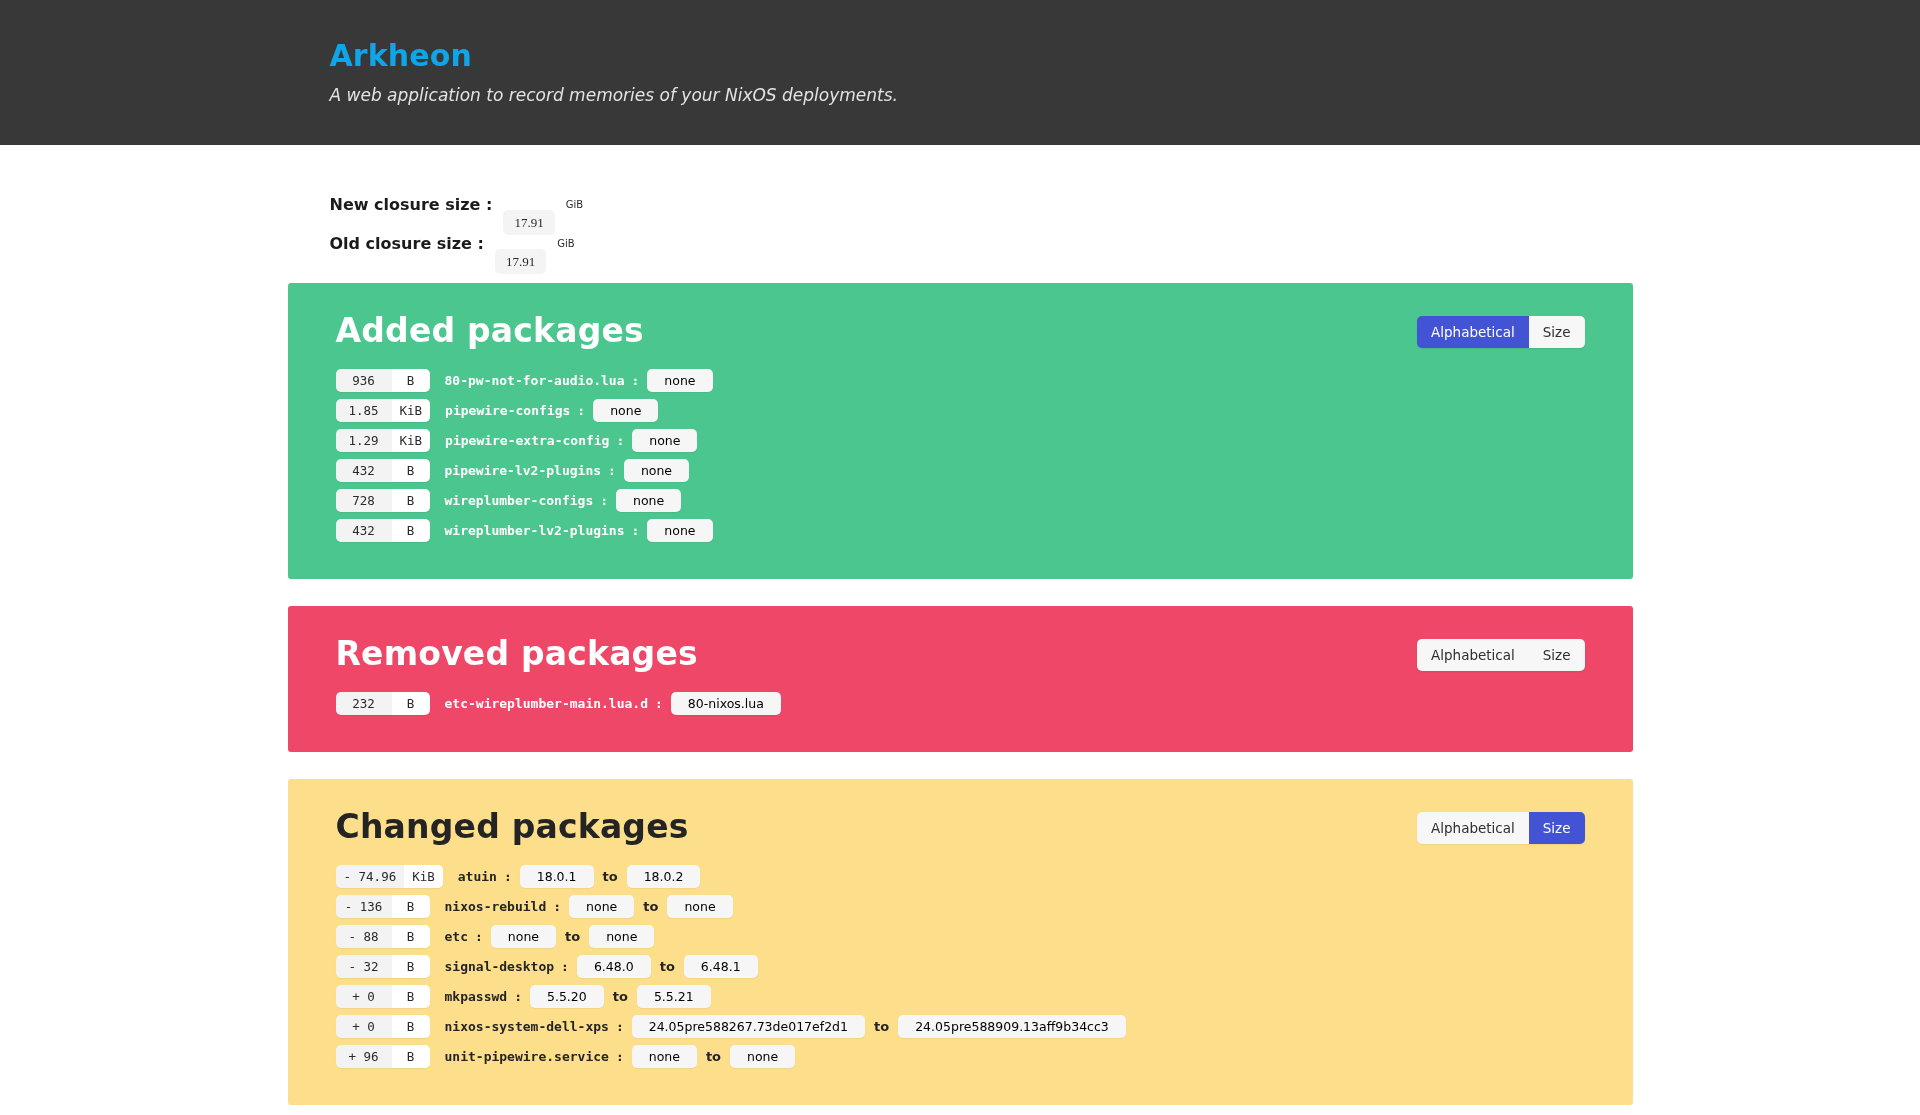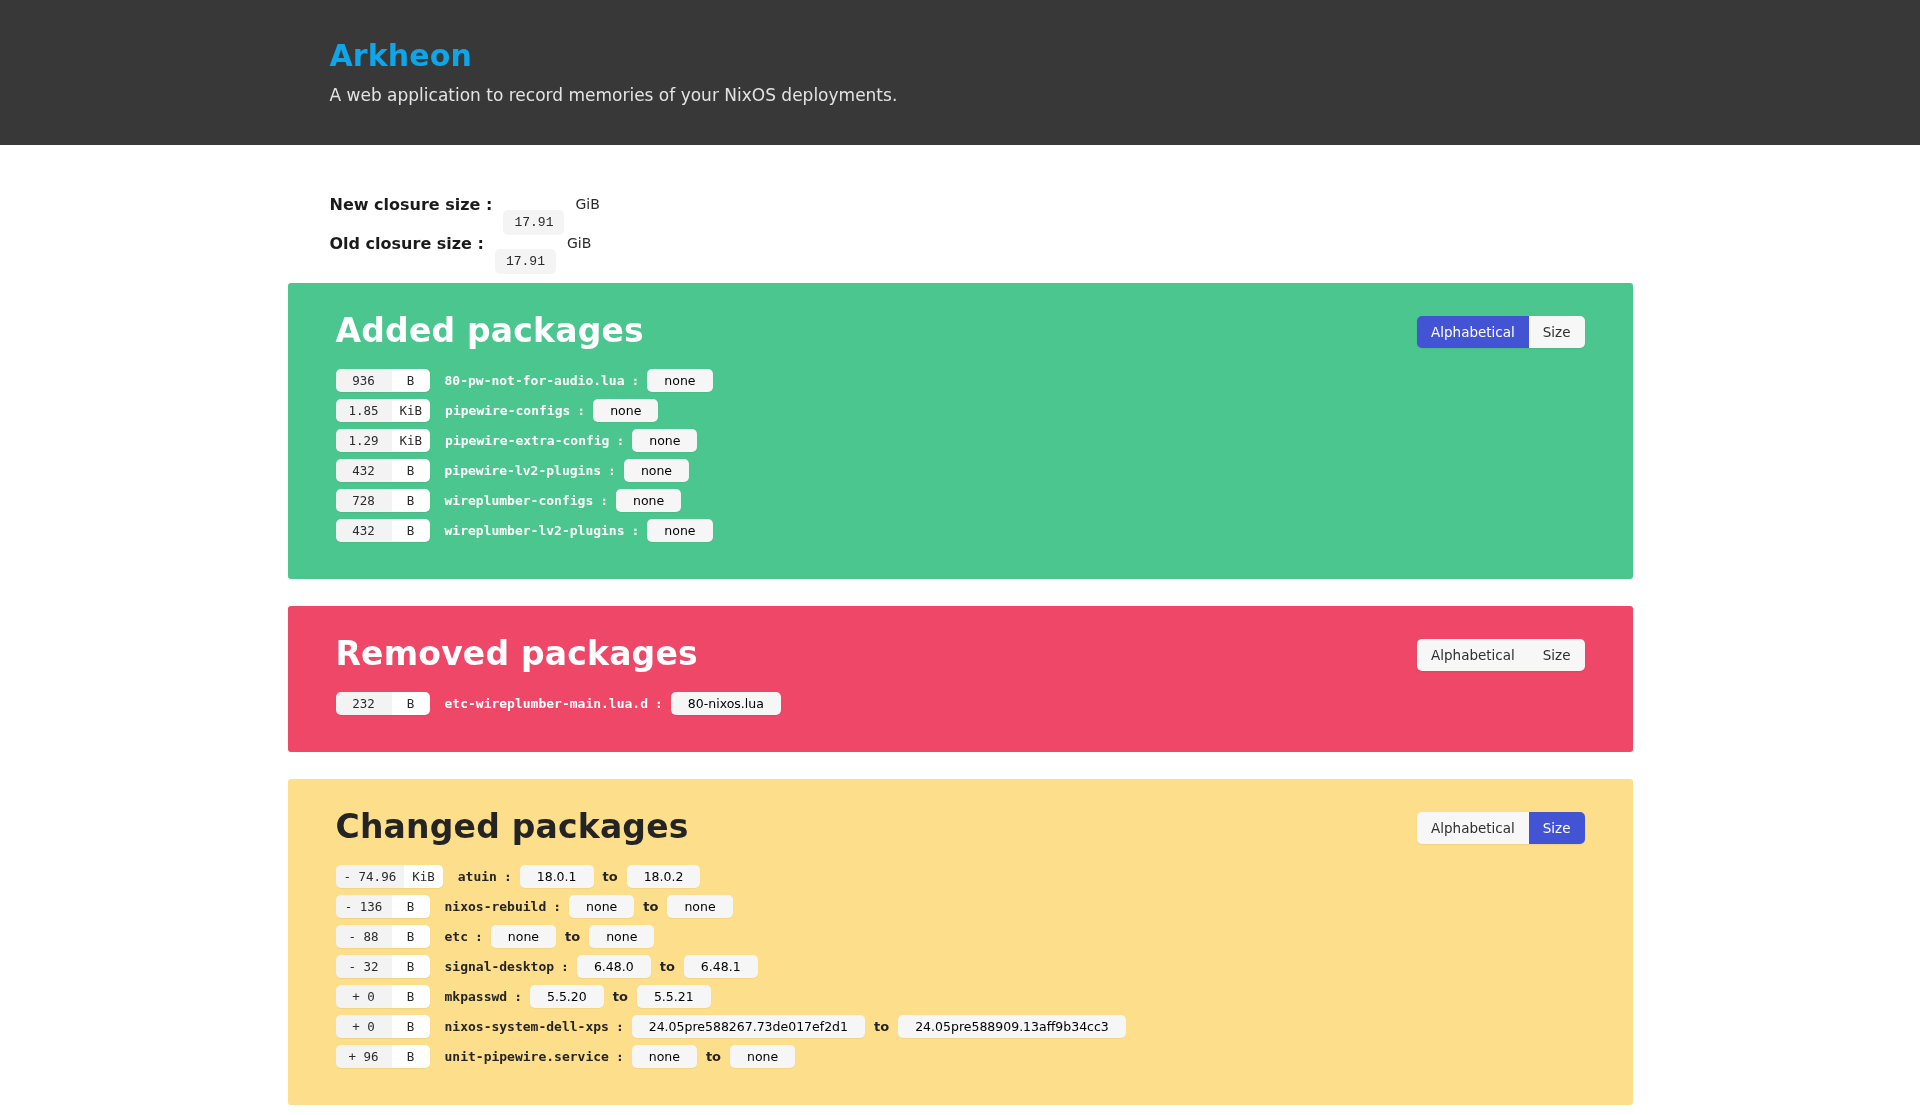--- a/index.html
+++ b/index.html
@@ -34,20 +34,21 @@
     font-size: 30px;
     font-weight: bold;
     margin: 0 0 12px 0;
     letter-spacing: 0.1px;
   }
   .site-subtitle {
     color: #e3e3e3;
     font-size: 17px;
     font-weight: 400;
     margin: 0;
+    font-style: italic;
   }
 
   
   .meta-block {
     padding-top: 46px;
   }
   .meta-row {
     display: flex;
     align-items: center;
     margin-bottom: 13px;
@@ -58,29 +59,29 @@
     font-weight: bold;
     color: #1b1b1b;
     margin-right: 11px;
     white-space: nowrap;
   }
   .pill {
     display: inline-block;
     background: #f4f4f4;
     border-radius: 5px;
     padding: 4px 11px;
-    font-family: Liberation Mono, monospace;
+    font-family: Liberation Serif, serif;
     font-size: 13px;
     color: #2a2a2a;
     line-height: 17px;
     white-space: pre;
     margin-top: 36px;
   }
   .unit {
-    font-size: 14px;
+    font-size: 10px;
     color: #2a2a2a;
     margin-left: 11px;
   }
   .author-badge {
     display: inline-block;
     background: #2b2b2b;
     color: #ffffff;
     border-radius: 5px;
     padding: 5px 12px;
     font-size: 13.5px;

